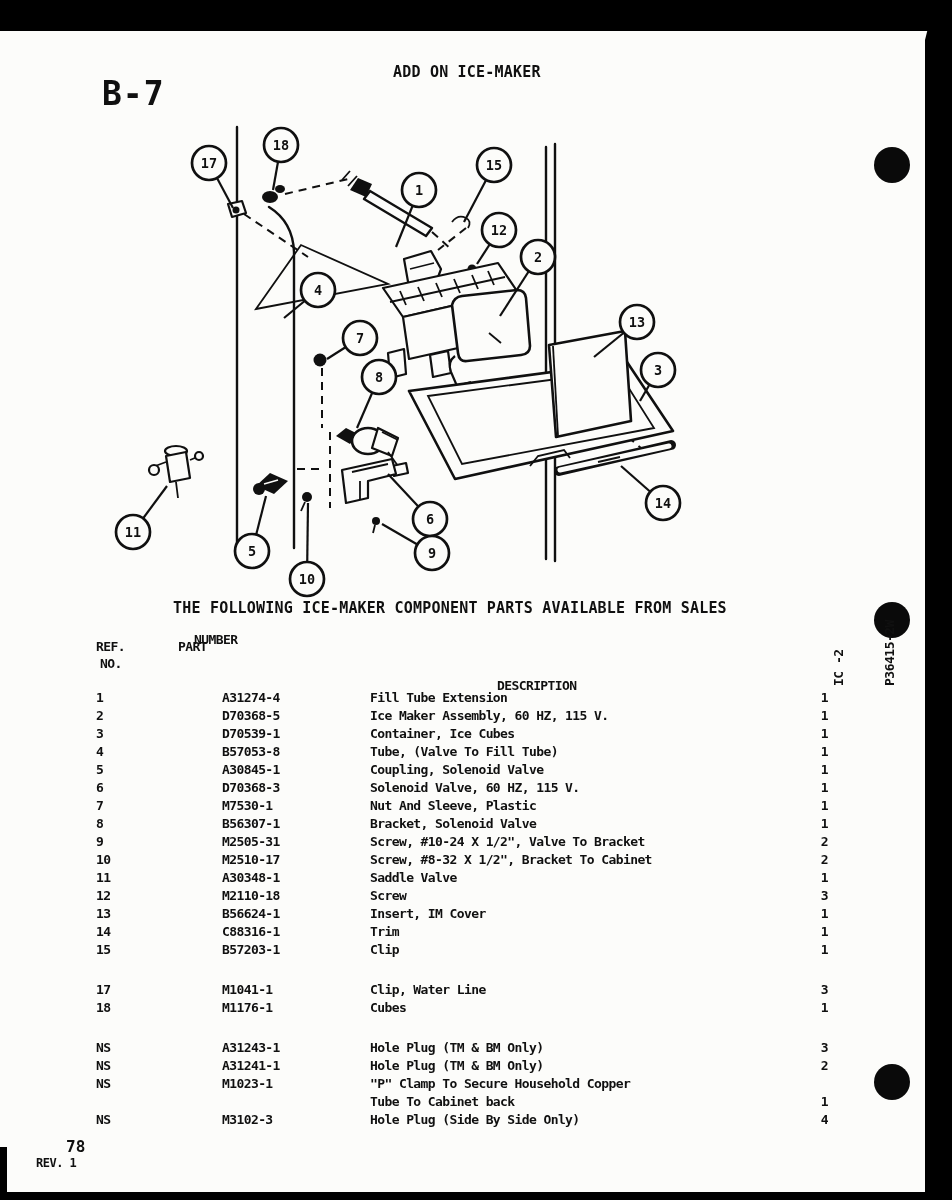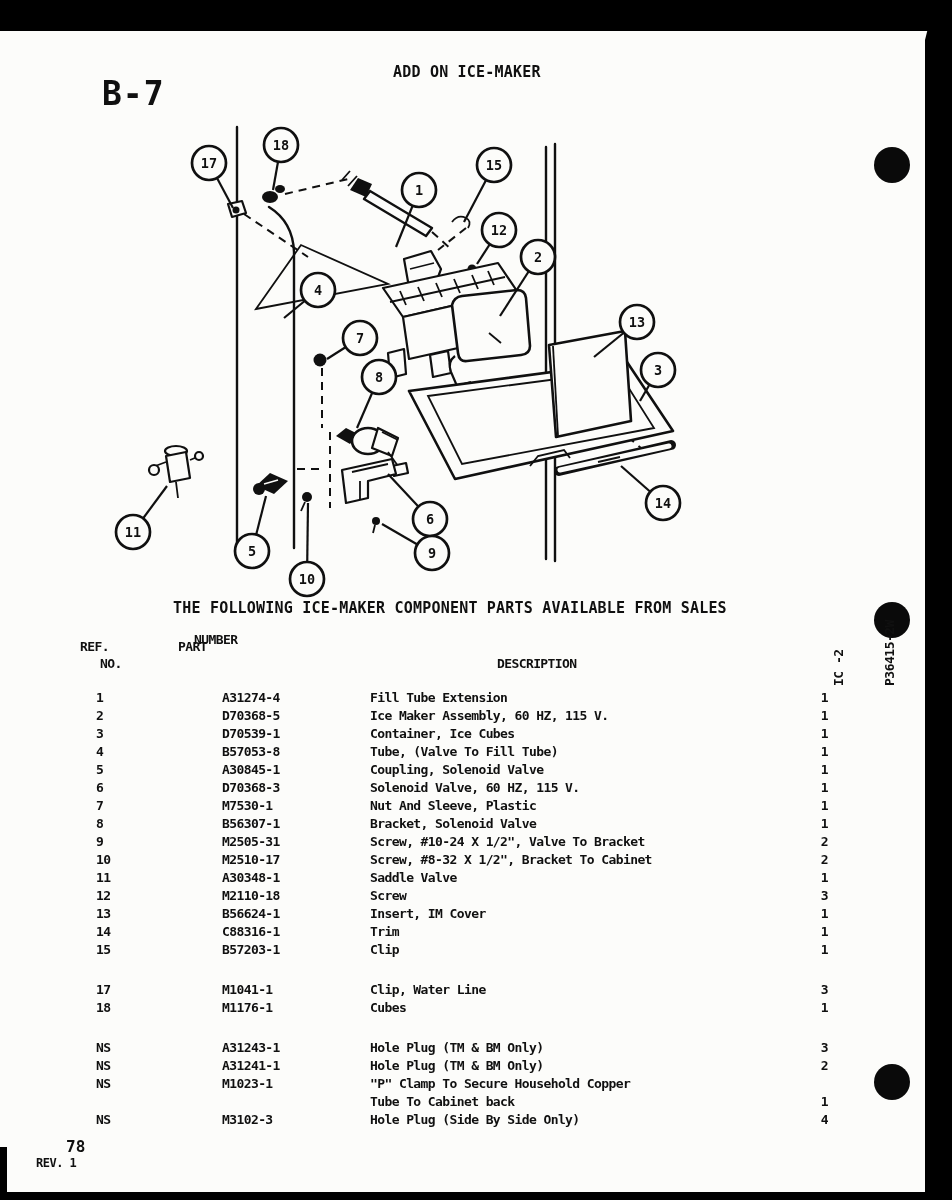--- a/index.html
+++ b/index.html
@@ -254,25 +254,25 @@
       </g>
       <g>
         <line x1="432" y1="553" x2="382" y2="524" class="leader"></line>
         <circle cx="432" cy="553" r="17" class="bcirc"></circle>
         <text x="432" y="557.8" class="bnum">9</text>
       </g>
     </g>
 </svg>
 
 <div class="txt section-title">THE FOLLOWING ICE-MAKER COMPONENT PARTS AVAILABLE FROM SALES</div>
-<div class="txt hdr" style="left:80px;top:639px;">REF.</div>
+<div class="txt hdr" style="left:96px;top:639px;">REF.</div>
 <div class="txt hdr" style="left:100px;top:656px;text-align:center;">NO.</div>
 <div class="txt hdr" style="left:178px;top:639px;">PART</div>
 <div class="txt hdr" style="left:178px;top:632px;padding-left:16px;">NUMBER</div>
-<div class="txt hdr" style="left:497px;top:656px;text-align:center;">DESCRIPTION</div>
+<div class="txt hdr" style="left:497px;top:678px;text-align:center;">DESCRIPTION</div>
 <div class="ptable" id="parts-table-rows">
     <div class="prow">
       <span class="c ref">1</span>
       <span class="c part">A31274-4</span>
       <span class="c desc">Fill Tube Extension</span>
       <span class="c qty">1</span>
     </div>
     <div class="prow">
       <span class="c ref">2</span>
       <span class="c part">D70368-5</span>

